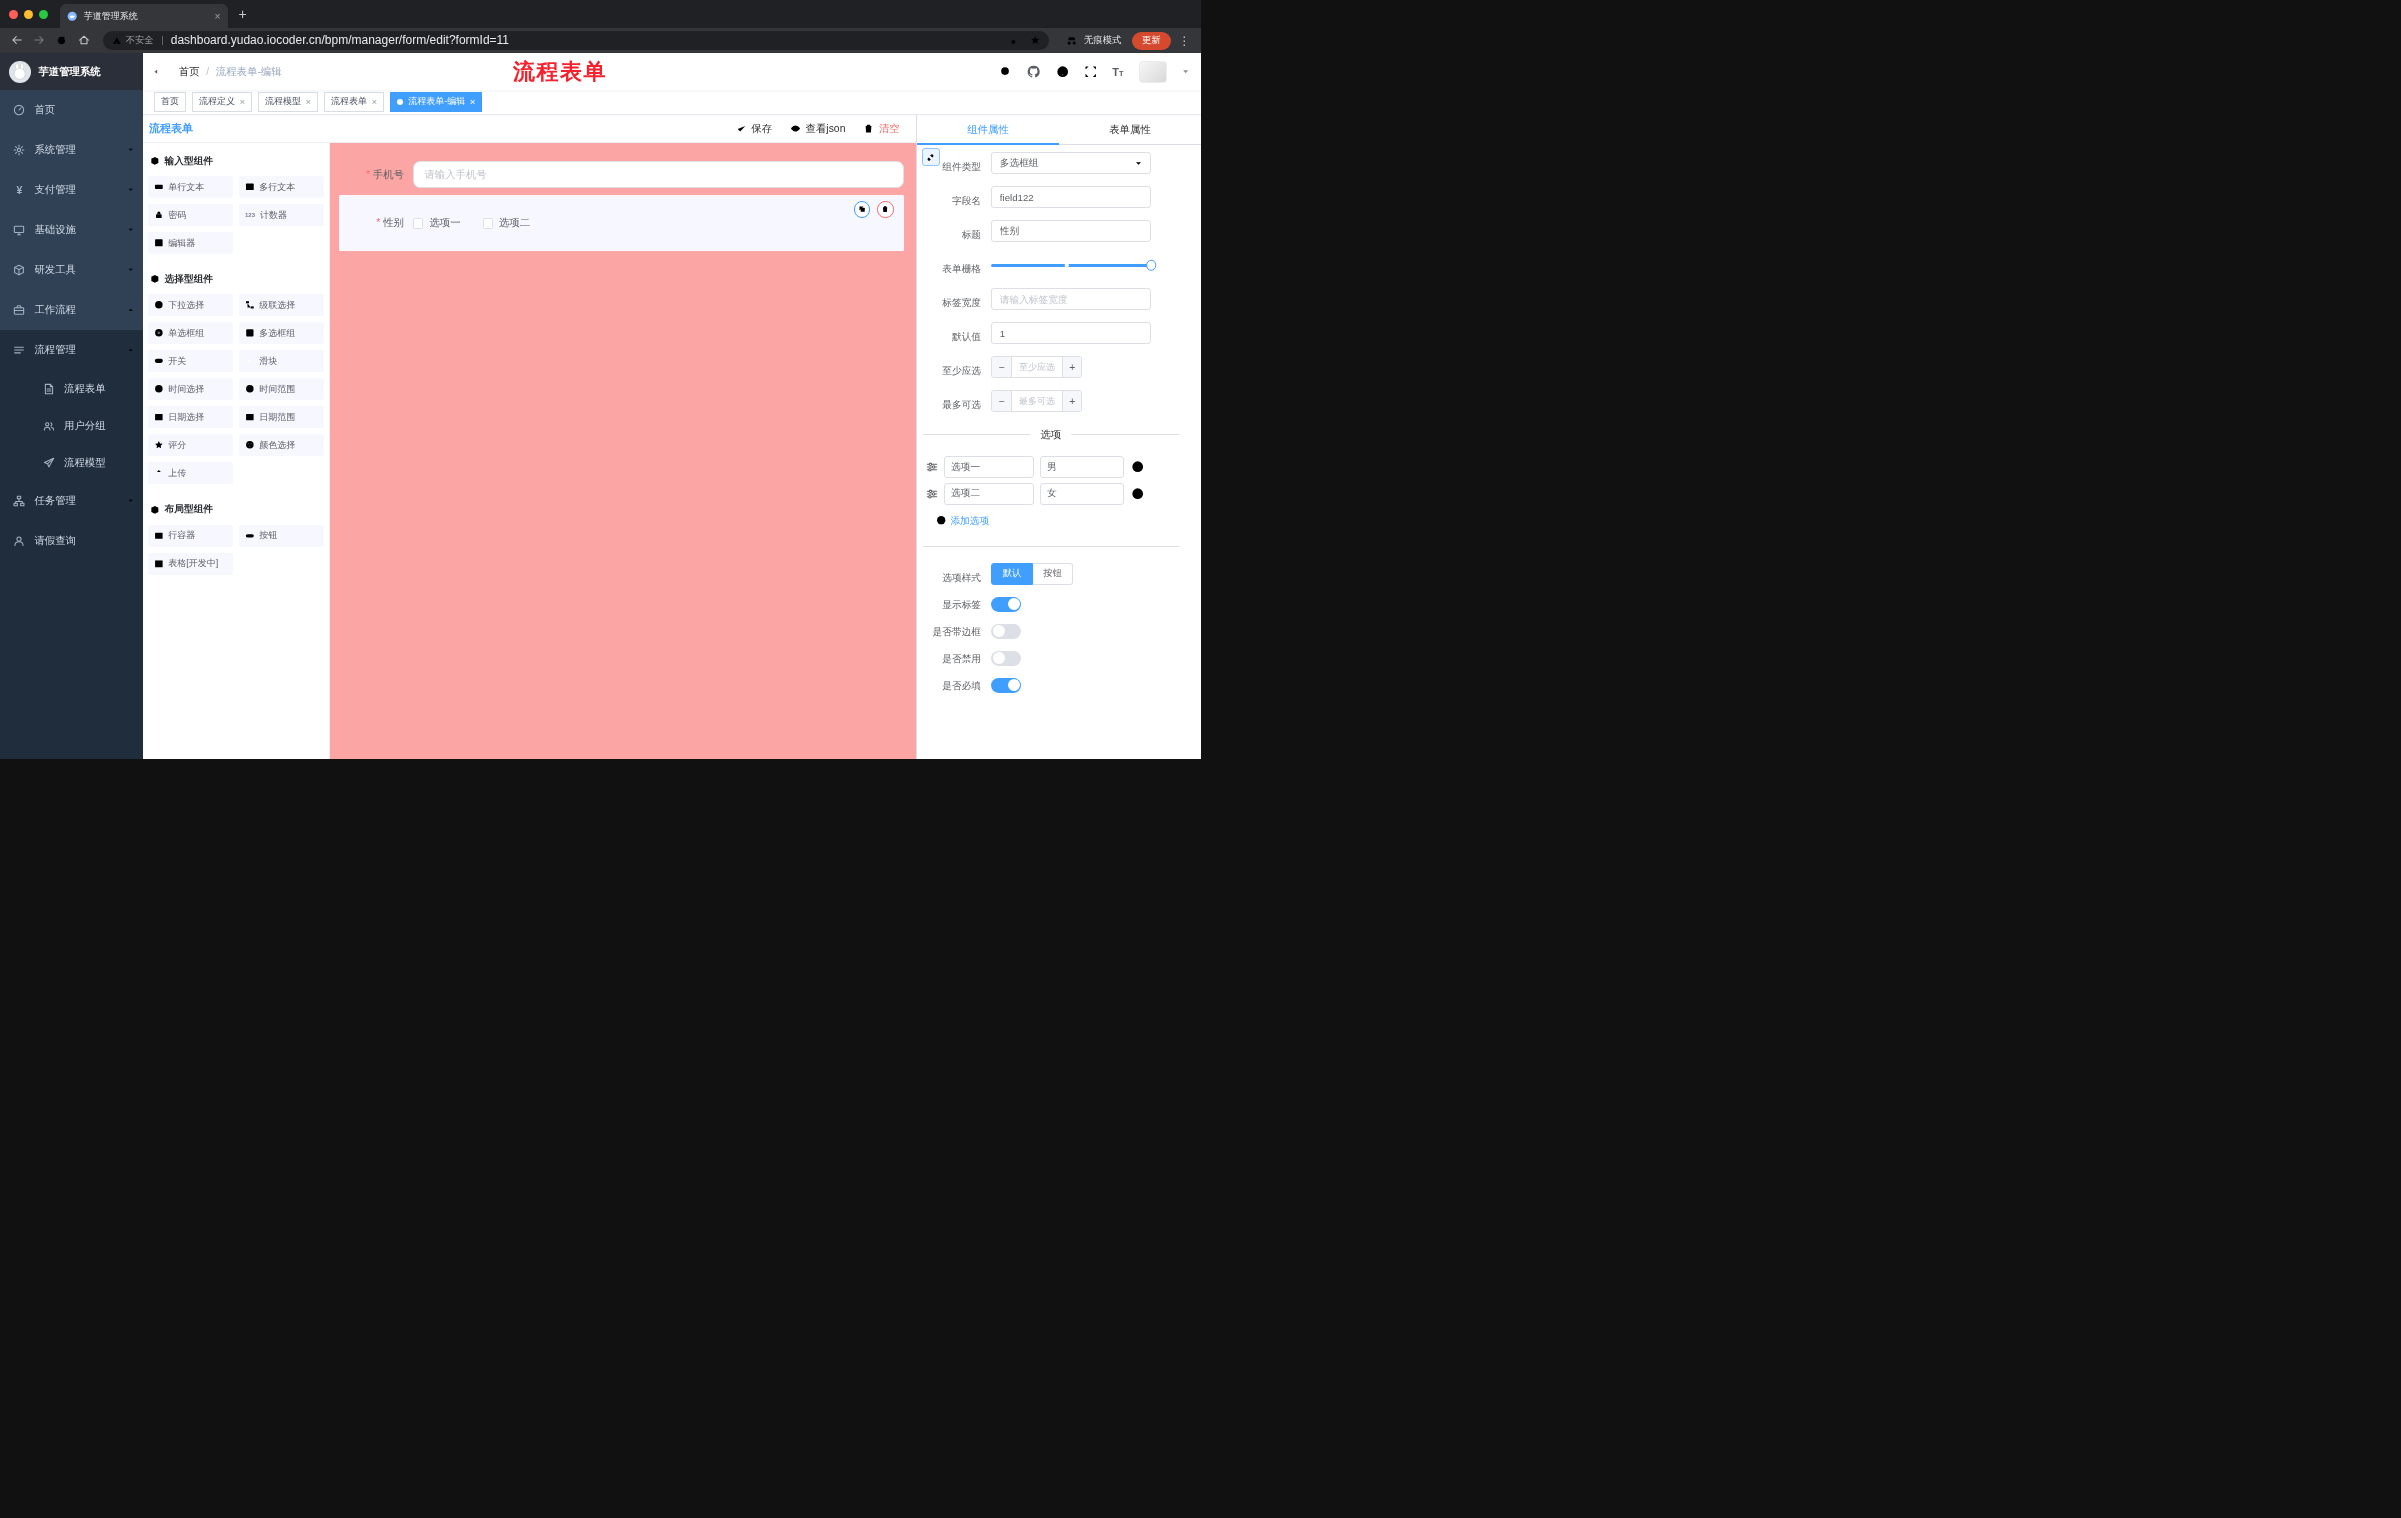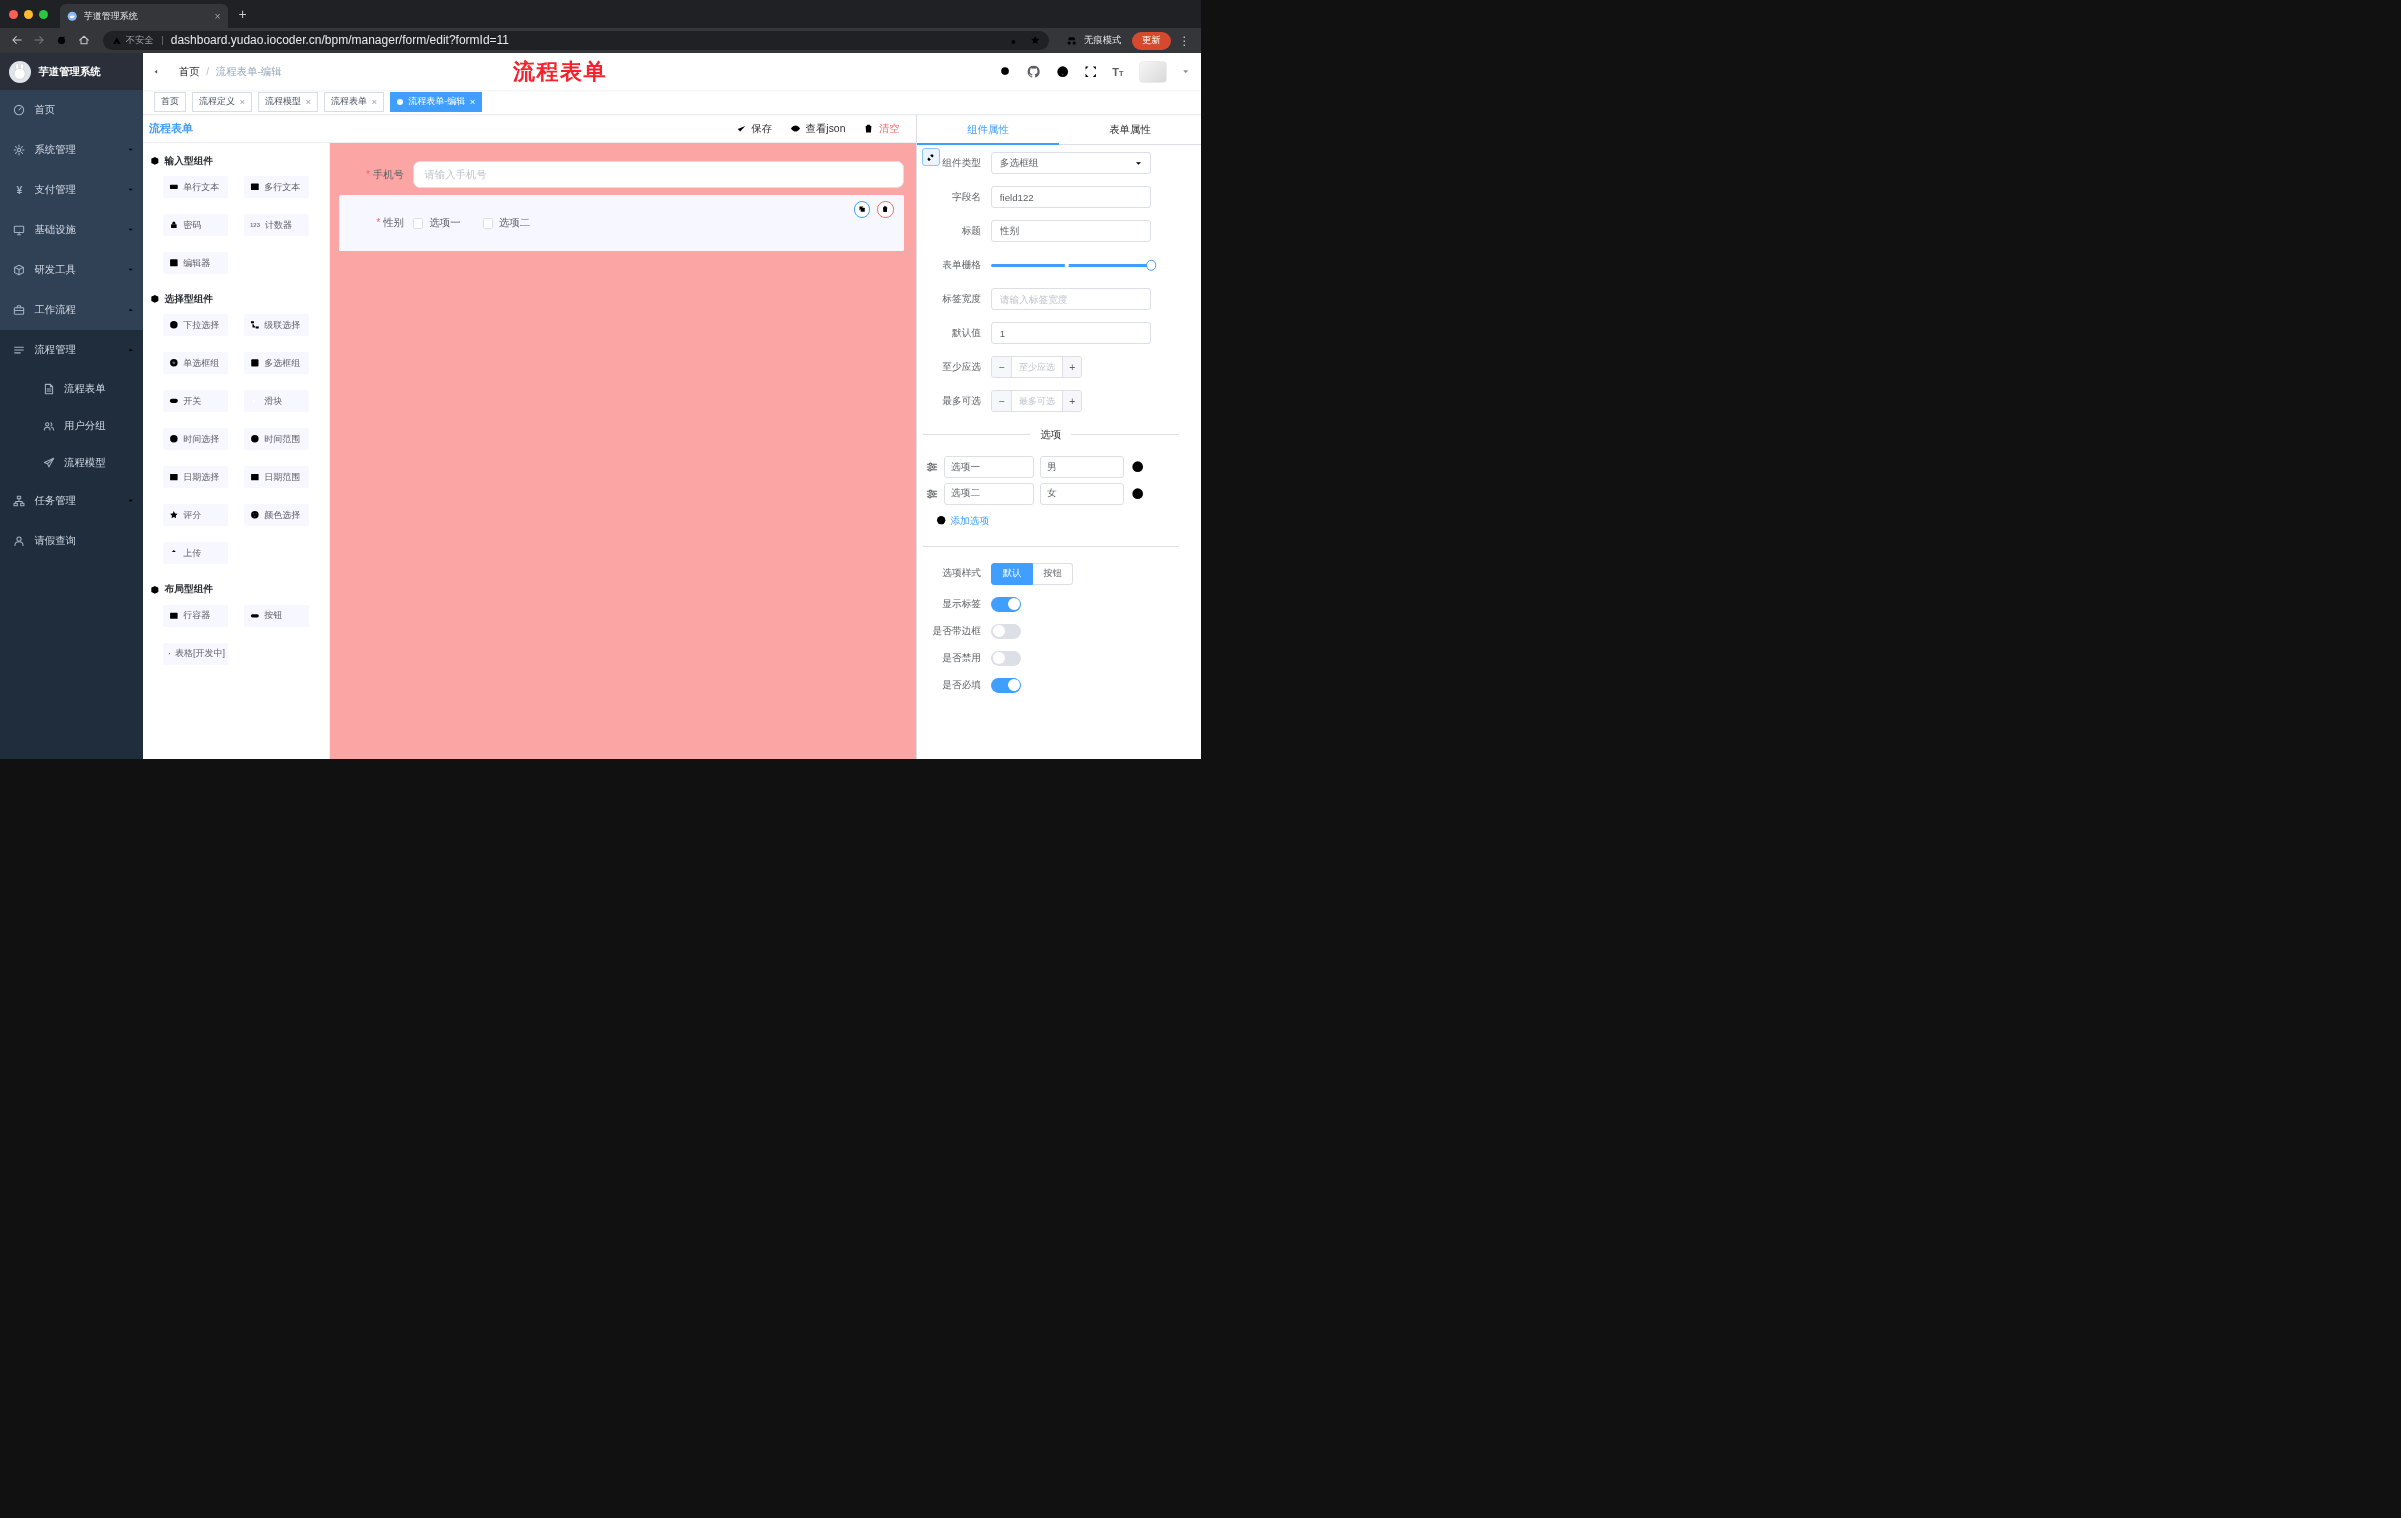--- a/index.html
+++ b/index.html
@@ -75,21 +75,21 @@
   .left-center{flex:1;display:flex;flex-direction:column;min-width:0}
   .actionbar{height:28px;display:flex;align-items:center;padding:0 16.3px 0 6px;border-bottom:0.7px solid #eceef4;flex-shrink:0}
   .panel-title{color:#409eff;font-size:11px;font-weight:700}
   .ab-right{margin-left:auto;display:flex;align-items:center;gap:18px}
   .ab-btn{display:flex;align-items:center;gap:4.5px;font-size:10.4px;color:#303133;cursor:pointer;background:none;border:none;font-family:Liberation Sans, sans-serif}
   .ab-btn.danger{color:#f56c6c}
   .workrow{flex:1;display:flex;min-height:0}
 
   .palette{width:187px;border-right:0.7px solid #eceef4;padding-top:9px;overflow:hidden;flex-shrink:0}
   .sec-h{display:flex;align-items:center;gap:4.5px;padding:0 7.4px;height:18px;font-size:9.7px;font-weight:700;color:#2b2f33;margin-bottom:6px}
-  .p-grid{display:grid;grid-template-columns:1fr 1fr;gap:16px;padding:0 20px;margin-bottom:16.3px}
+  .p-grid{display:grid;grid-template-columns:1fr 1fr;gap:6px;padding:0 5px;margin-bottom:16.3px}
   .p-item{height:22px;display:flex;align-items:center;gap:4.5px;background:#f6f7ff;border-radius:2.2px;padding:0 3px 0 6px;font-size:9px;color:#606266;cursor:move;white-space:nowrap;overflow:hidden}
   .icon-123{font-size:6px;font-weight:700;color:#79828c;flex-shrink:0;width:10.4px}
 
   .meta-form{padding:3px 7.4px 0 7.4px}
   .meta-row{display:flex;margin-bottom:13.4px;align-items:flex-start}
   .meta-label{width:48px;text-align:right;font-size:9.7px;color:#606266;margin-right:9px;line-height:22px;flex-shrink:0;white-space:nowrap}
   .req::before{content:"* ";color:#f56c6c}
   .el-input{height:22px;border:0.7px solid #dcdfe6;border-radius:3px;padding:0 7.4px;font-size:9.7px;color:#606266;width:111px;background:#fff;outline:none;font-family:inherit}
   input::placeholder,textarea::placeholder{color:#c0c4cc}
   .el-textarea{width:111px;height:43px;border:0.7px solid #dcdfe6;border-radius:3px;padding:4.5px 7.4px;font-size:9.7px;color:#606266;resize:none;outline:none;font-family:inherit;background:#fff}
@@ -113,21 +113,21 @@
   .cb-box{width:10.4px;height:10.4px;border:0.7px solid #dcdfe6;border-radius:1.5px;background:#fff;flex-shrink:0}
 
   
   .props{width:285px;border-left:0.7px solid #dcdfe6;display:flex;flex-direction:column;position:relative;background:#fff;flex-shrink:0}
   .props-tabs{height:30px;display:flex;border-bottom:0.7px solid #dcdfe6;flex-shrink:0}
   .ptab{flex:1;display:flex;align-items:center;justify-content:center;font-size:10.4px;color:#303133;cursor:pointer;position:relative}
   .ptab.active{color:#409eff}
   .ptab.active::after{content:"";position:absolute;left:0;right:0;bottom:-0.7px;height:1.5px;background:#409eff}
   .link-btn{position:absolute;left:4.5px;top:33px;width:18px;height:18px;border:0.7px solid #8cc5ff;background:#ecf5ff;color:#409eff;border-radius:3px;display:flex;align-items:center;justify-content:center;cursor:pointer;z-index:3}
   .props-body{flex:1;padding:7.4px 12px 0 0;overflow:hidden}
-  .prow{display:flex;align-items:center;margin-bottom:12px}
+  .prow{display:flex;align-items:flex-end;margin-bottom:12px}
   .p-label{width:64px;flex-shrink:0;text-align:right;font-size:9.7px;color:#606266;margin-right:10.4px;white-space:nowrap}
   .p-ctrl{flex:1;display:flex;align-items:center;min-width:0}
   .sel{width:160px;height:22px;border:0.7px solid #dcdfe6;border-radius:3px;display:flex;align-items:center;justify-content:space-between;padding:0 7.4px;font-size:9.7px;color:#606266;cursor:pointer;background:#fff}
   .p-input{width:160px;height:22px;border:0.7px solid #dcdfe6;border-radius:3px;padding:0 7.4px;font-size:9.7px;color:#606266;outline:none;font-family:inherit;background:#fff}
   .slider{width:160px;height:22px;display:flex;align-items:center;position:relative}
   .track{width:100%;height:3.7px;border-radius:2.2px;background:#409eff;position:relative}
   .smark{position:absolute;left:47%;top:50%;transform:translate(-50%,-50%);width:4.5px;height:4.5px;border-radius:50%;background:#fff}
   .shandle{position:absolute;right:0;top:50%;transform:translate(50%,-50%);width:10.4px;height:10.4px;border-radius:50%;background:#fff;border:1.5px solid #409eff;cursor:grab}
   .stepper{width:91px;height:22px;border:0.7px solid #dcdfe6;border-radius:3px;display:flex;align-items:stretch;overflow:hidden;background:#fff}
   .step-btn{width:19.3px;display:flex;align-items:center;justify-content:center;background:#f5f7fa;color:#606266;font-size:10.4px;cursor:pointer;user-select:none}

